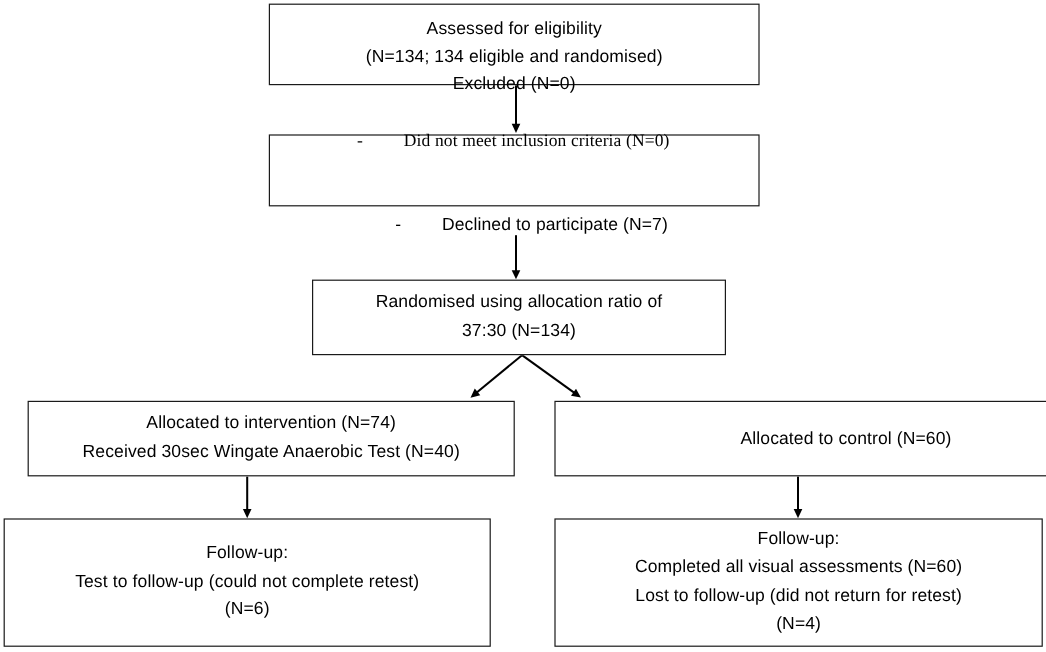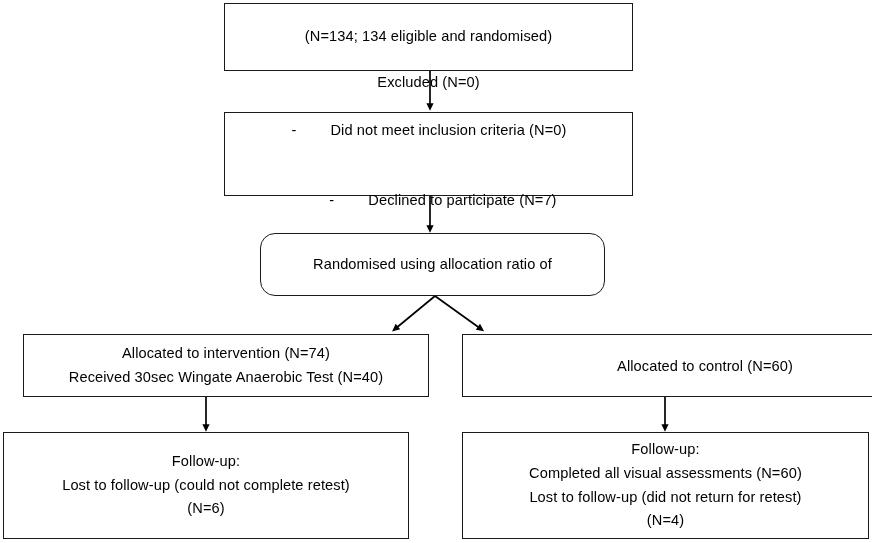--- a/index.html
+++ b/index.html
@@ -70,49 +70,51 @@
     <line x1="435" y1="296" x2="395" y2="329" stroke="#000000" stroke-width="1.7" marker-end="url(#arrowhead)"></line>
 
     <line x1="435" y1="296" x2="481" y2="329" stroke="#000000" stroke-width="1.7" marker-end="url(#arrowhead)"></line>
 
     <line x1="206" y1="397" x2="206" y2="428" stroke="#000000" stroke-width="1.7" marker-end="url(#arrowhead)"></line>
 
     <line x1="665" y1="397" x2="665" y2="428" stroke="#000000" stroke-width="1.7" marker-end="url(#arrowhead)"></line>
   </svg>
 
   <div class="flow-box center-v" style="left:224px; top:3px; width:409px; height:68px;">
+    <div class="line">Assessed for eligibility</div>
     <div class="line">(N=134; 134 eligible and randomised)</div>
   </div>
 
-  <div class="flow-box center-v" style="left:224px; top:112px; width:409px; height:84px;">
+  <div class="flow-box center-v" style="left:224px; top:112px; width:409px; height:60px;">
     <div class="line">Excluded (N=0)</div>
-    <div class="bullet-line" style="margin-left:-24px;">
+    <div class="bullet-line" style="margin-left:-24px;font-family:Liberation Serif, serif;">
       <span>-</span><span style="display:inline-block;width:34px;"></span><span>Did not meet inclusion criteria (N=0)</span>
     </div>
     <div class="bullet-line" style="margin-left:4px;">
       <span>-</span><span style="display:inline-block;width:34px;"></span><span>Declined to participate (N=7)</span>
     </div>
   </div>
 
-  <div class="flow-box center-v" style="left:260px; top:233px; width:345px; height:63px;border-radius:15px;">
+  <div class="flow-box center-v" style="left:260px; top:233px; width:345px; height:63px;">
     <div class="line">Randomised using allocation ratio of</div>
+    <div class="line">37:30 (N=134)</div>
   </div>
 
   <div class="flow-box center-v" style="left:3px; top:334px; width:406px; height:63px;margin-left:20px;">
     <div class="line">Allocated to intervention (N=74)</div>
     <div class="line">Received 30sec Wingate Anaerobic Test (N=40)</div>
   </div>
 
   <div class="flow-box top-v" style="left:462px; top:334px; width:486px; height:63px; padding-top:20px;">
     <div class="line">Allocated to control (N=60)</div>
   </div>
 
   <div class="flow-box center-v" style="left:3px; top:432px; width:406px; height:107px;">
     <div class="line">Follow-up:</div>
-    <div class="line">Lost to follow-up (could not complete retest)</div>
+    <div class="line">Test to follow-up (could not complete retest)</div>
     <div class="line">(N=6)</div>
   </div>
 
   <div class="flow-box center-v" style="left:462px; top:432px; width:407px; height:107px;">
     <div class="line">Follow-up:</div>
     <div class="line">Completed all visual assessments (N=60)</div>
     <div class="line">Lost to follow-up (did not return for retest)</div>
     <div class="line">(N=4)</div>
   </div>
 

